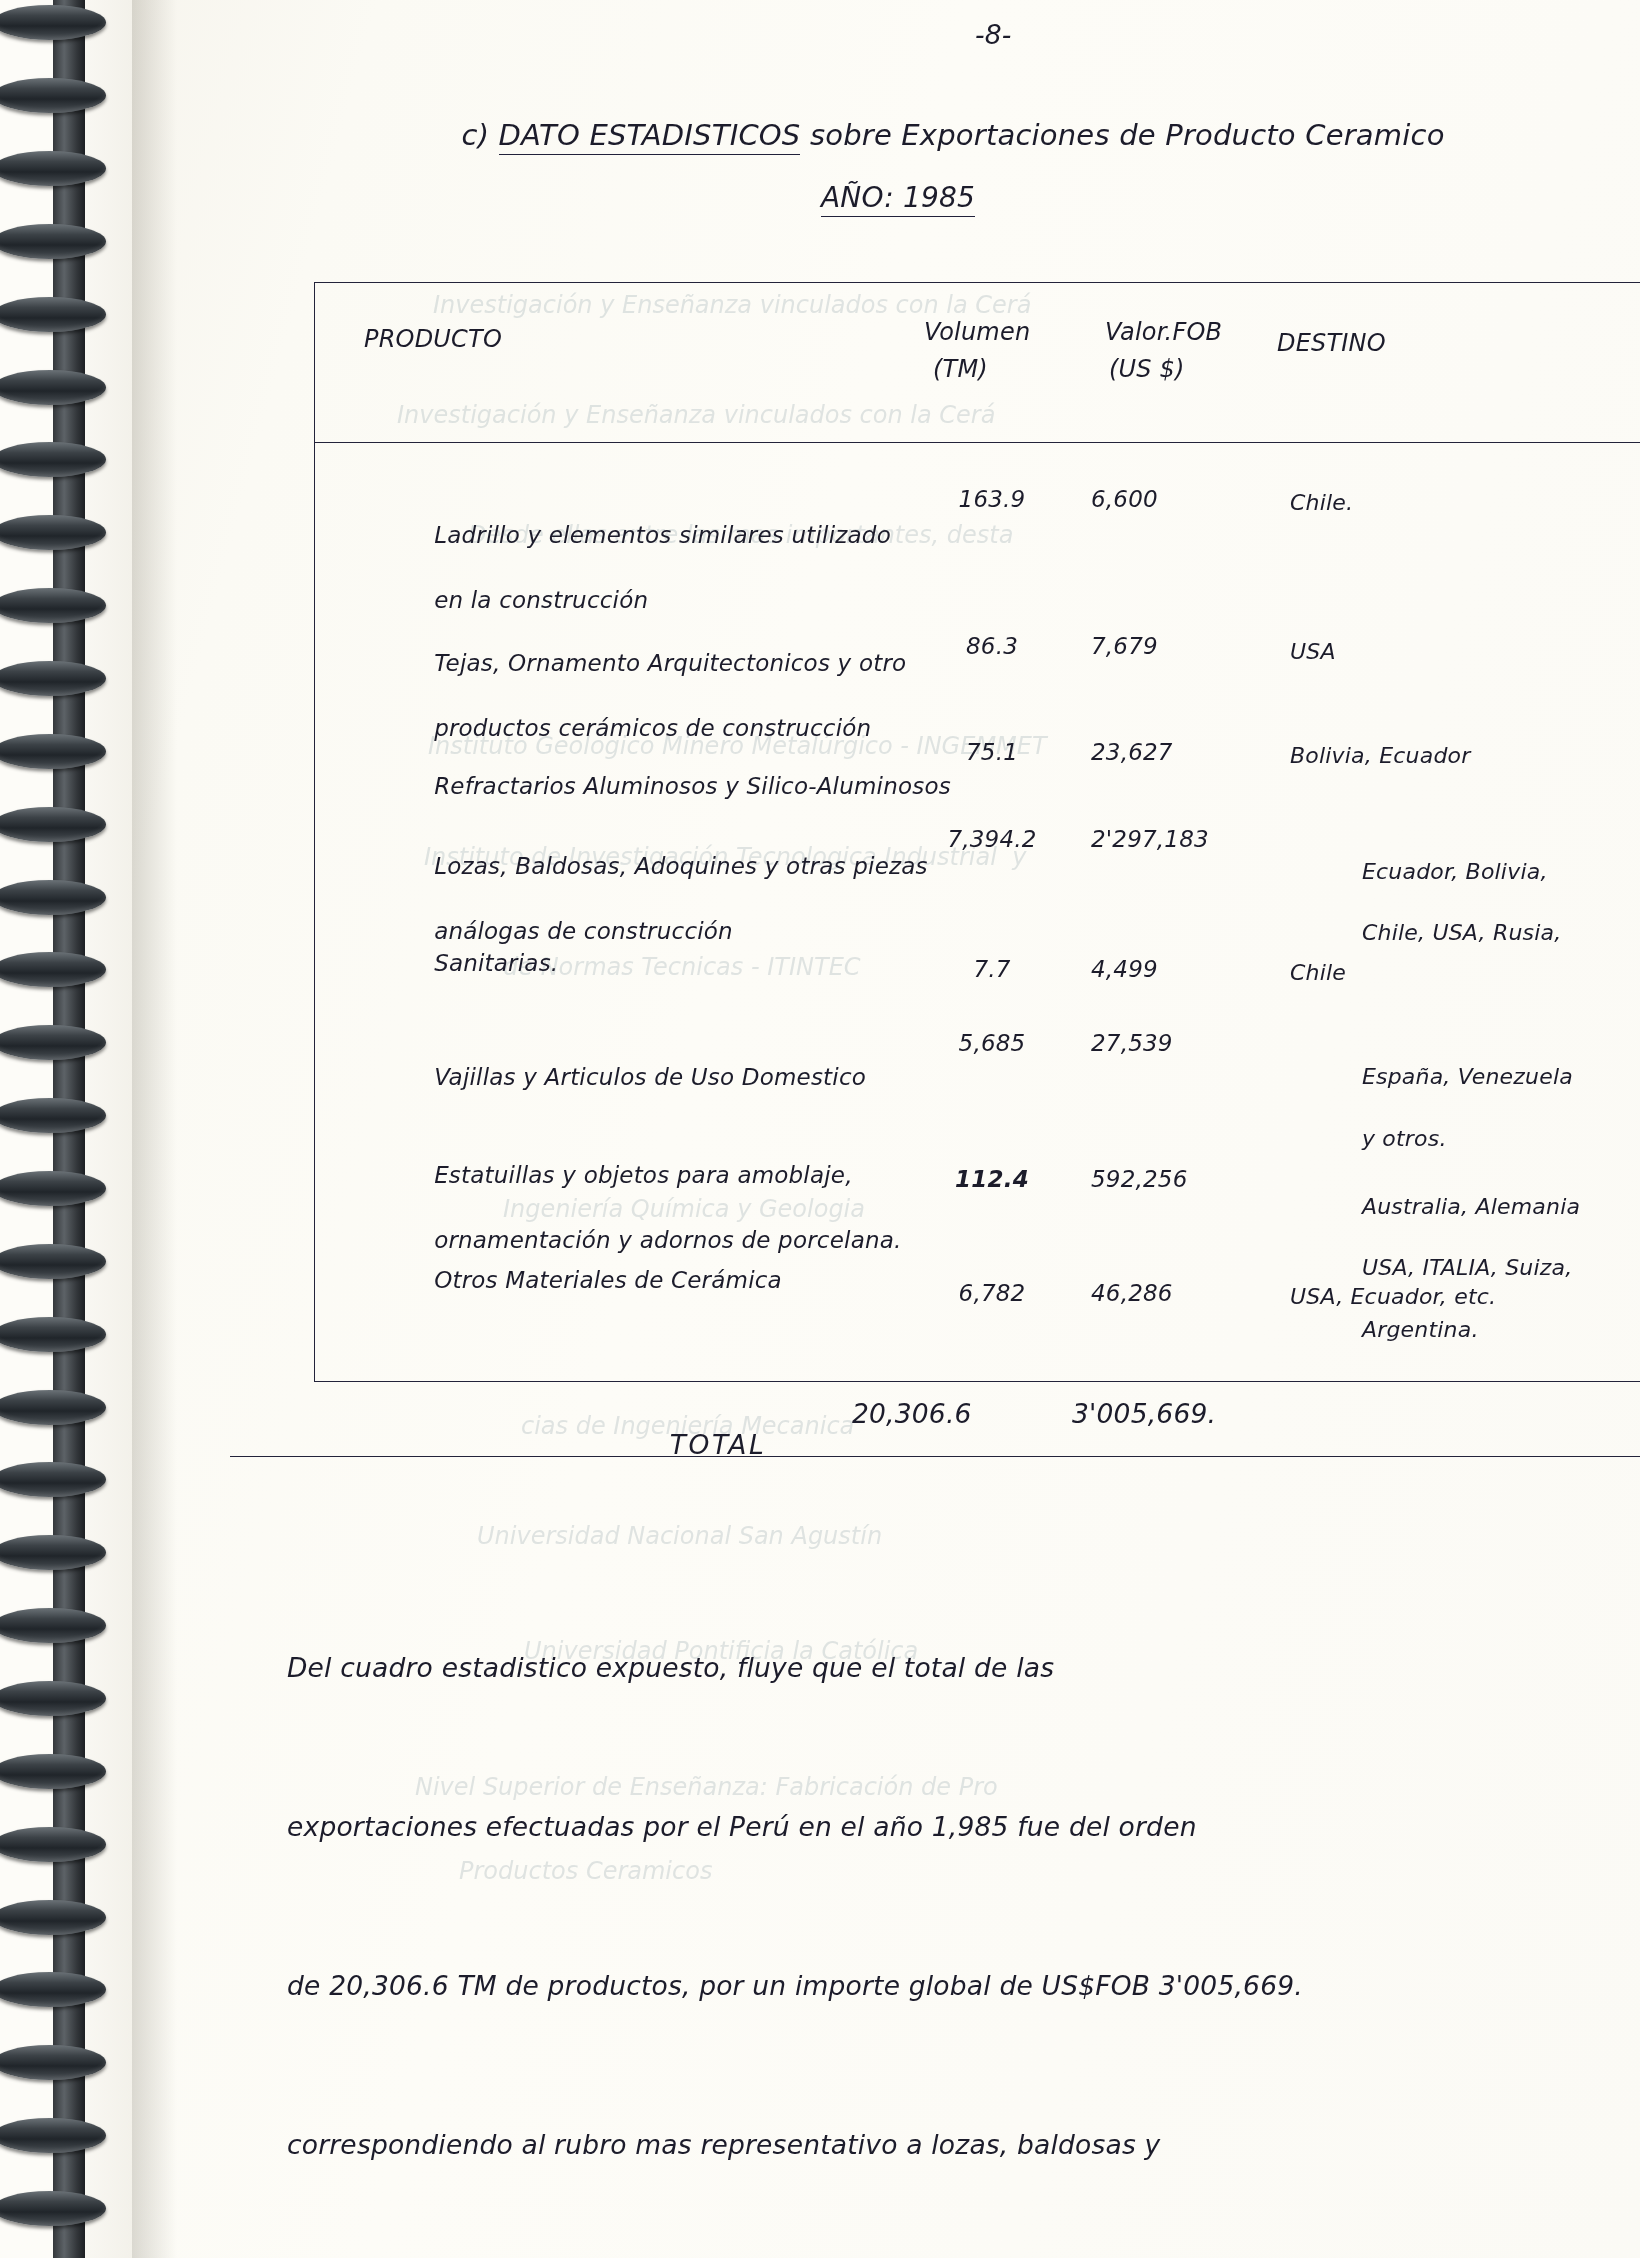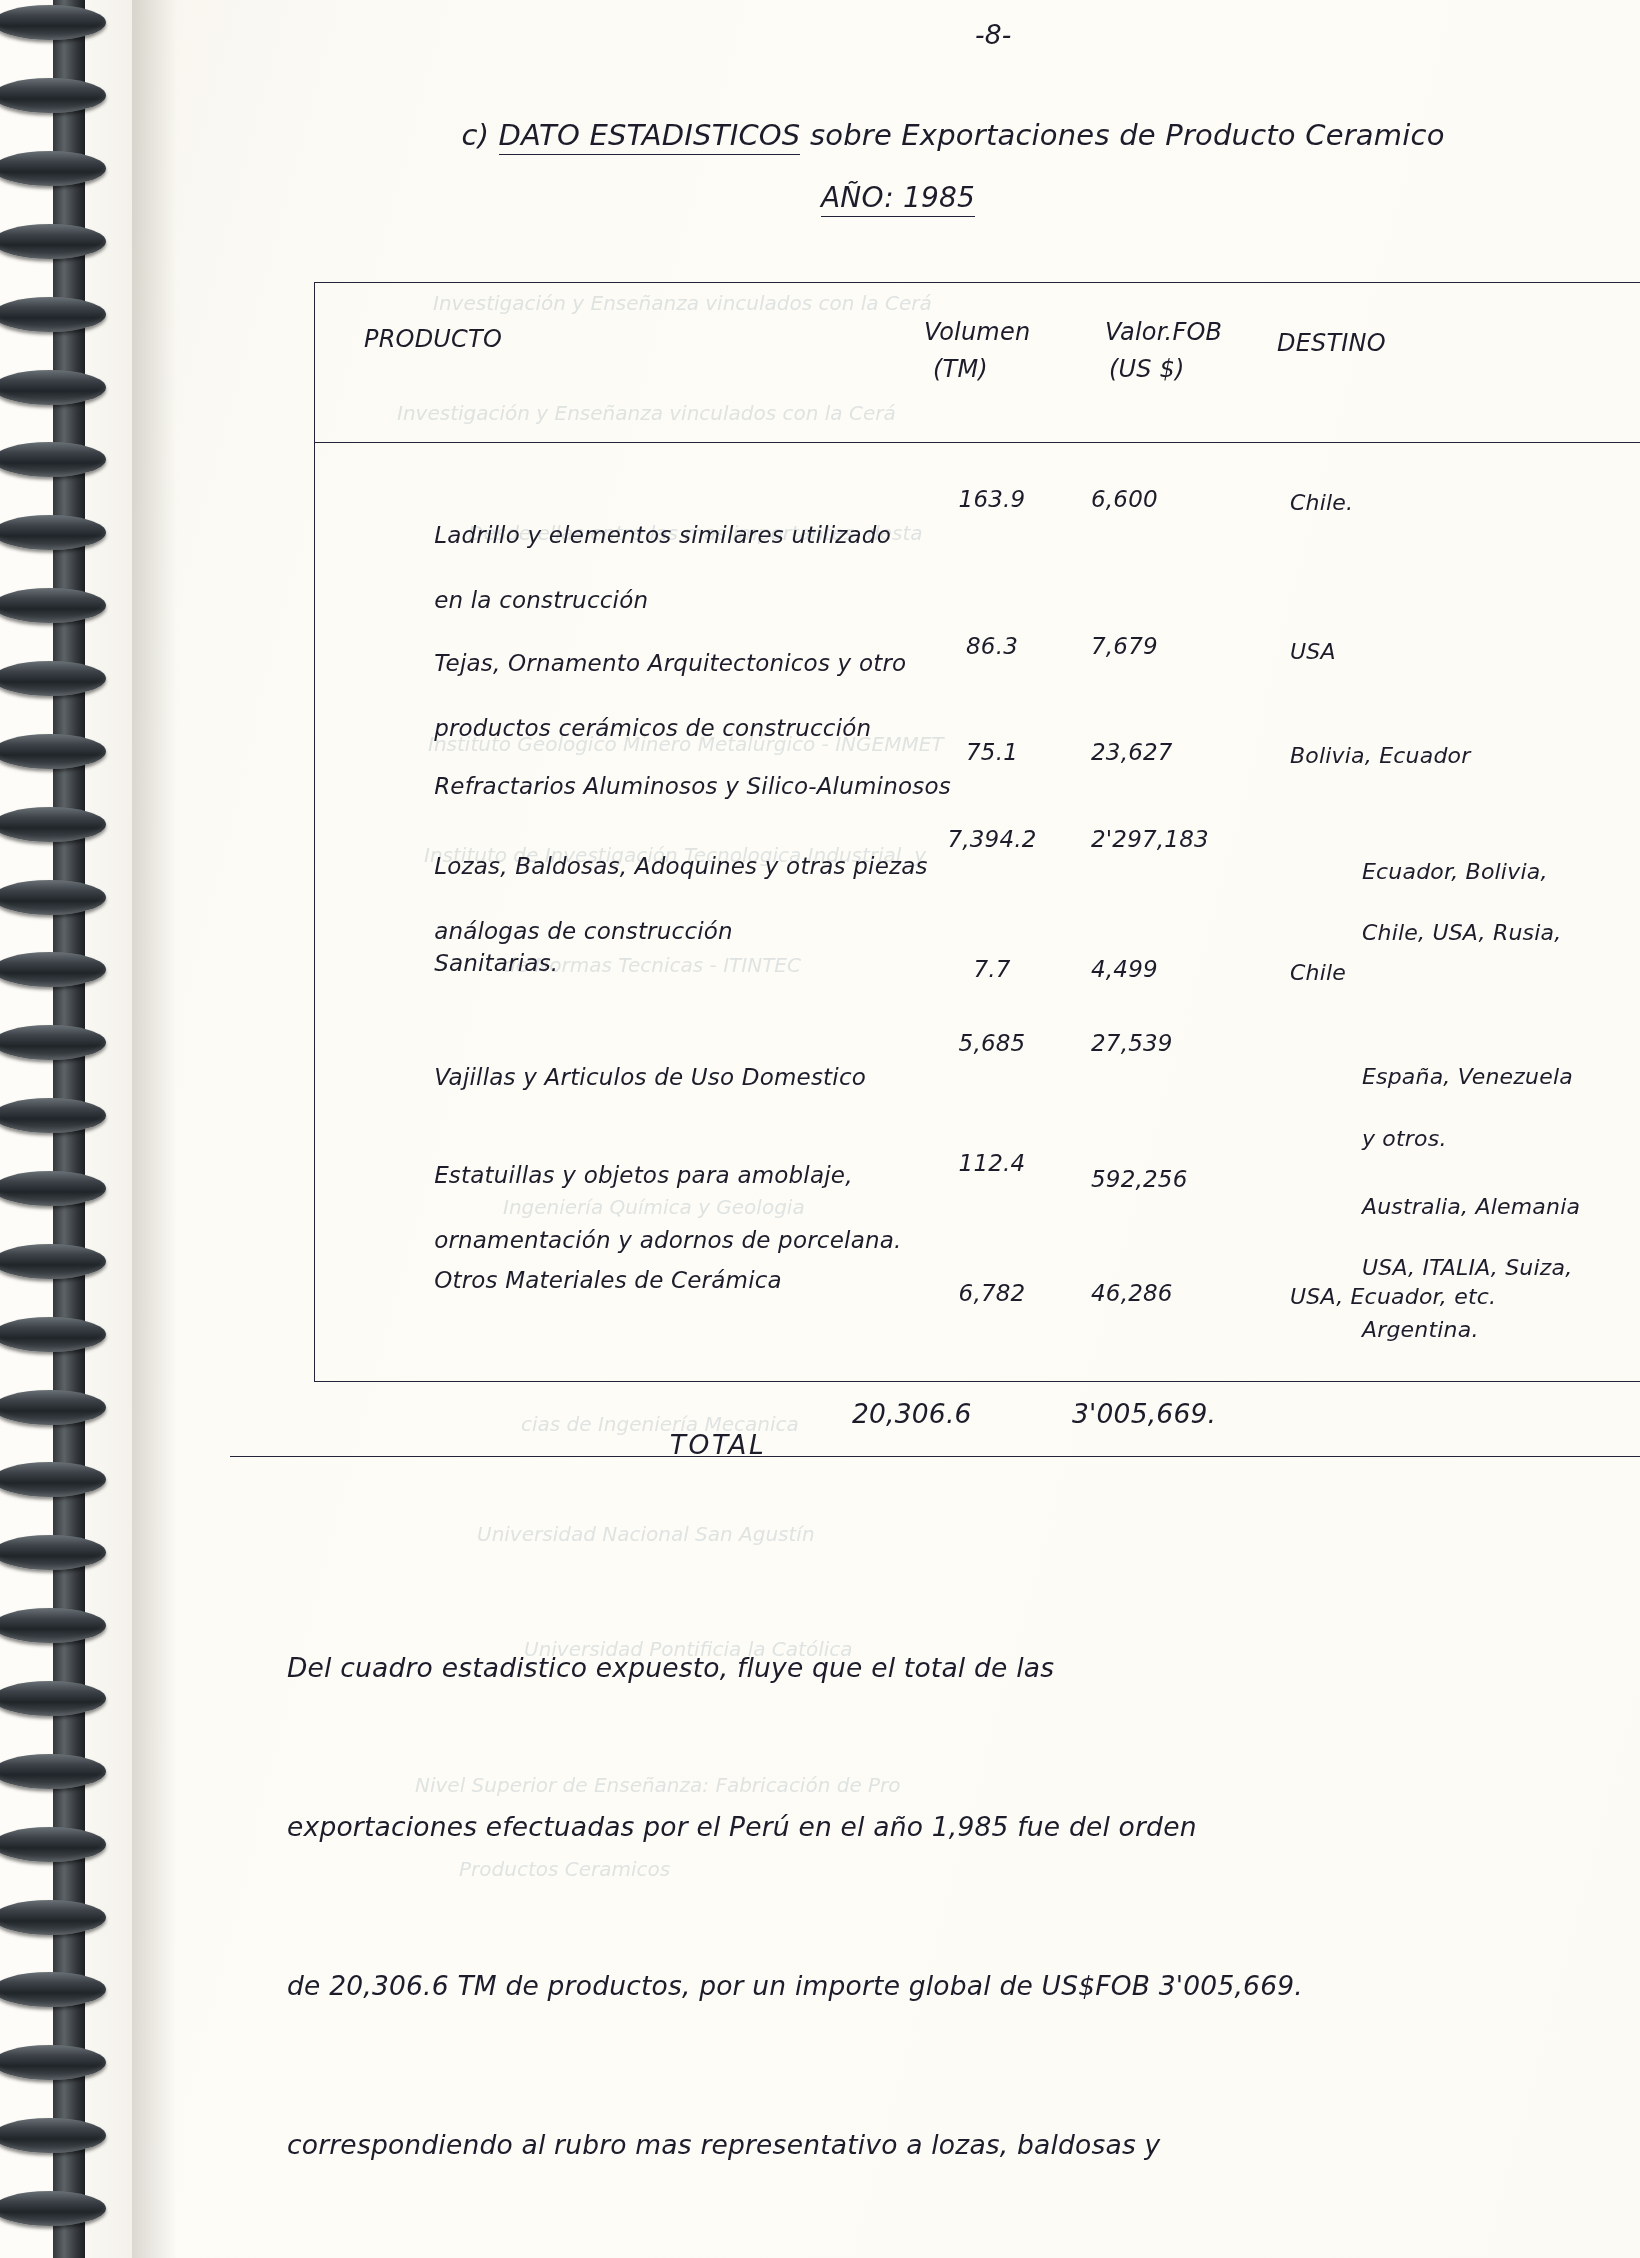--- a/index.html
+++ b/index.html
@@ -105,21 +105,21 @@
     position:absolute;left:163px;top:1535px;width:1376px;
     font-size:26.5px;line-height:2.0;
   }
   #para div{white-space:pre;}
 
   
   .ghost{
     position:absolute;
     color:rgba(120,140,150,.22);
     font-style:italic;
-    font-size:20px;
+    font-size:24px;
     white-space:pre;
     pointer-events:none;
   }
 </style>
 </head>
 <body>
 
 <div id="page">
 
   <div id="paper">
@@ -215,21 +215,21 @@
           <span>España, Venezuela</span><br>
           <span>y otros.</span>
         </div>
       </div>
 
       <div class="row" style="top:843px;">
         <div class="hw c-prod">
           <span>Estatuillas y objetos para amoblaje,</span><br>
           <span>ornamentación y adornos de porcelana.</span>
         </div>
-        <div class="hw c-vol" style="top:24px;">112.4</div>
+        <div class="hw c-vol" style="top:40px;font-weight:bold;">112.4</div>
         <div class="hw c-val" style="top:40px;">592,256</div>
         <div class="hw c-dest" style="top:35px;">
           <span>Australia, Alemania</span><br>
           <span>USA, ITALIA, Suiza,</span><br>
           <span>Argentina.</span>
         </div>
       </div>
 
       <div class="row" style="top:948px;">
         <div class="hw c-prod">

